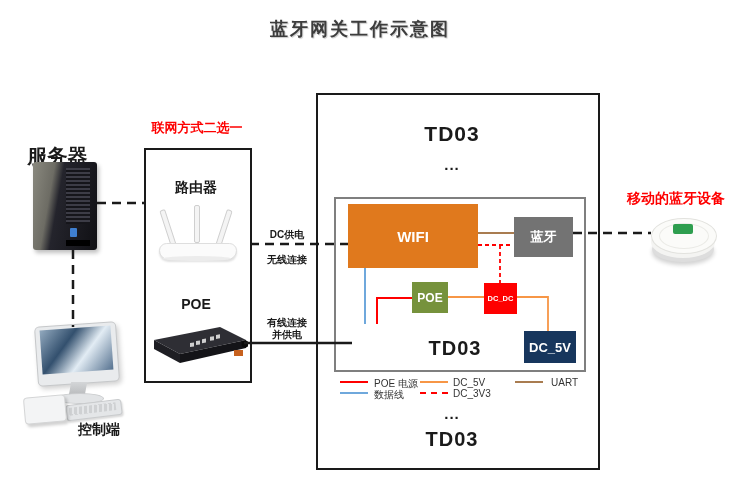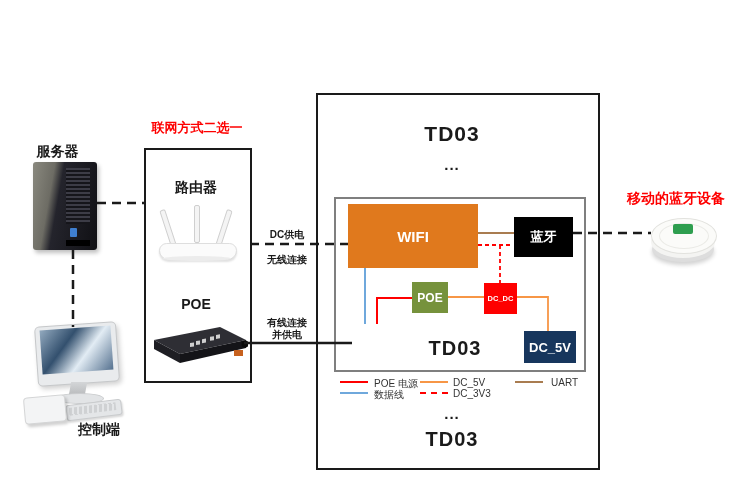--- a/index.html
+++ b/index.html
@@ -25,24 +25,25 @@
   .sw-data{border-top:2px solid #6fa8dc;}
   .sw-dc3v3{border-top:2px dashed #ff0000;}
   svg{display:block;}
   .antenna{position:absolute;width:4px;height:36px;background:#f4f4f4;border:1px solid #cfcfcf;border-radius:2px;}
 </style>
 </head>
 <body>
 
 <div class="canvas">
 
+  <div class="abs ctr title" style="left:250px;top:17px;width:220px;">蓝牙网关工作示意图</div>
   <div class="abs ctr red-cap" style="left:601px;top:190px;width:150px;font-size:14px;">移动的蓝牙设备</div>
   <div class="abs ctr red-cap" style="left:122px;top:119px;width:150px;font-size:13px;">联网方式二选一</div>
 
-  <div class="abs ctr blk-lbl" style="left:20px;top:143px;width:75px;font-size:14px;">服务器</div>
+  <div class="abs ctr blk-lbl" style="left:20px;top:143px;width:75px;font-size:20px;">服务器</div>
   <div class="abs ctr blk-lbl" style="left:60px;top:421px;width:78px;font-size:14px;">控制端</div>
 
   <div class="abs left-box" style="left:144px;top:148px;width:104px;height:231px;"></div>
   <div class="abs ctr blk-lbl" style="left:146px;top:179px;width:100px;font-size:14px;">路由器</div>
   <div class="abs ctr blk-lbl" style="left:146px;top:296px;width:100px;font-size:14px;">POE</div>
 
   <div class="abs" style="left:30px;top:160px;width:70px;height:96px;">
     <div class="abs" style="left:3px;top:2px;width:64px;height:88px;border-radius:3px;background:linear-gradient(100deg,#8a897f 0%,#6d6c64 28%,#24242c 40%,#101014 100%);box-shadow:2px 3px 4px rgba(0,0,0,0.25);"></div>
     <div class="abs" style="left:36px;top:8px;width:24px;height:56px;background:repeating-linear-gradient(180deg,#3c3c46 0 2px,#15151a 2px 4px);"></div>
     <div class="abs" style="left:40px;top:68px;width:7px;height:9px;background:#3f7fd0;border-radius:1px;"></div>
@@ -120,21 +121,21 @@
     <path d="M448,297 H484" stroke="#f79646" stroke-width="1.8" fill="none"></path>
     <path d="M517,297 H548 V331" stroke="#f79646" stroke-width="1.8" fill="none"></path>
   </svg>
 
   <div class="abs ctr conn-lbl" style="left:247px;top:218px;width:80px;margin-top:36px;">无线连接</div>
   <div class="abs ctr conn-lbl" style="left:247px;top:229px;width:80px;">DC供电</div>
   <div class="abs ctr conn-lbl" style="left:247px;top:317px;width:80px;">有线连接</div>
   <div class="abs ctr conn-lbl" style="left:247px;top:329px;width:80px;">并供电</div>
 
   <div class="abs module" style="left:348px;top:204px;width:130px;height:64px;background:#e0791d;font-size:15px;">WIFI</div>
-  <div class="abs module" style="left:514px;top:217px;width:59px;height:40px;background:#000000;font-size:13px;font-weight:600;">蓝牙</div>
+  <div class="abs module" style="left:514px;top:217px;width:59px;height:40px;background:#737373;font-size:13px;font-weight:600;">蓝牙</div>
   <div class="abs module" style="left:412px;top:282px;width:36px;height:31px;background:#76923c;font-size:12px;">POE</div>
   <div class="abs module" style="left:484px;top:283px;width:33px;height:31px;background:#fe0000;font-size:7.5px;">DC_DC</div>
   <div class="abs module" style="left:524px;top:331px;width:52px;height:32px;background:#17365d;font-size:13px;">DC_5V</div>
   <div class="abs ctr td03" style="left:410px;top:337px;width:90px;">TD03</div>
 
   <div>
     <div class="abs sw sw-poe" style="left:340px;top:381px;"></div>
     <div class="abs legend-label" style="left:374px;top:377px;">POE 电源</div>
     <div class="abs sw sw-dc5v" style="left:420px;top:381px;"></div>
     <div class="abs legend-label" style="left:453px;top:377px;">DC_5V</div>

